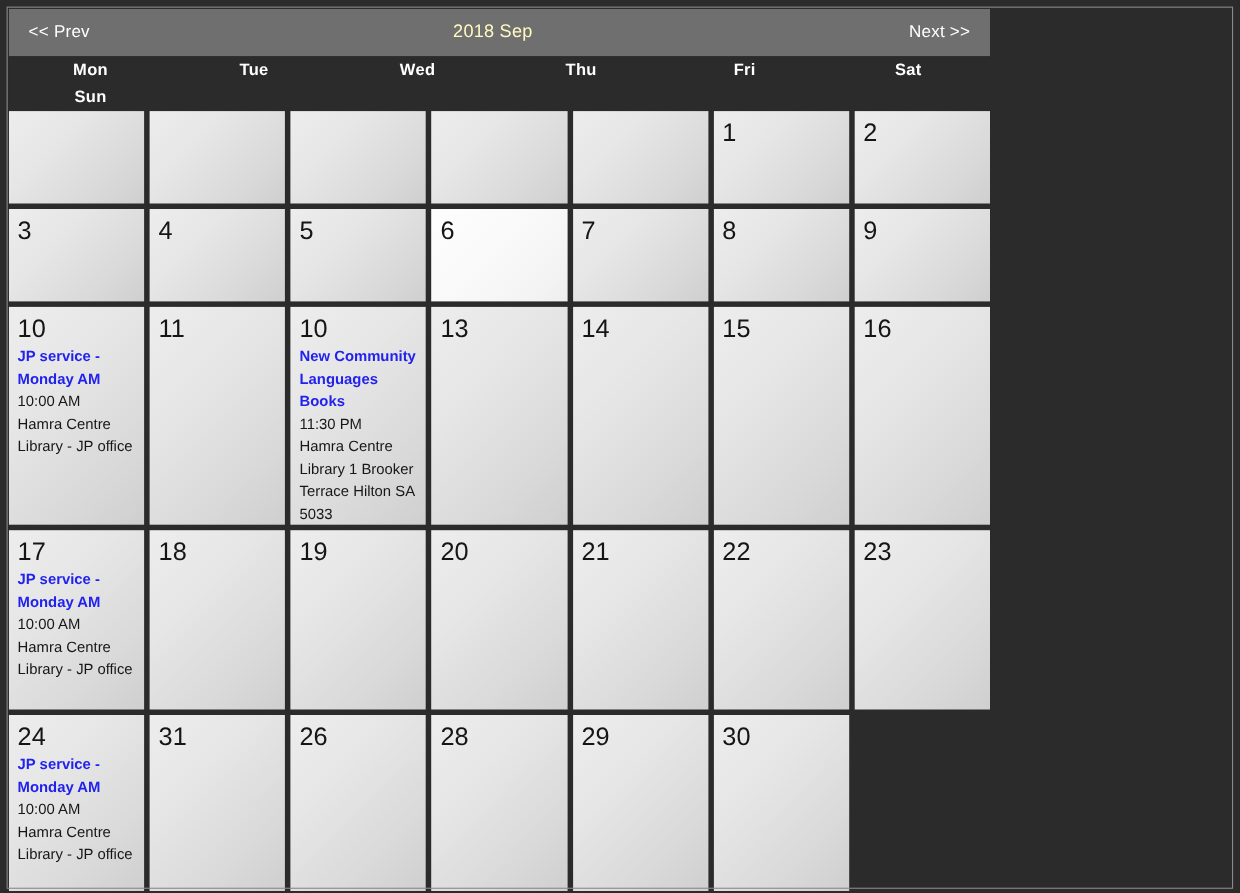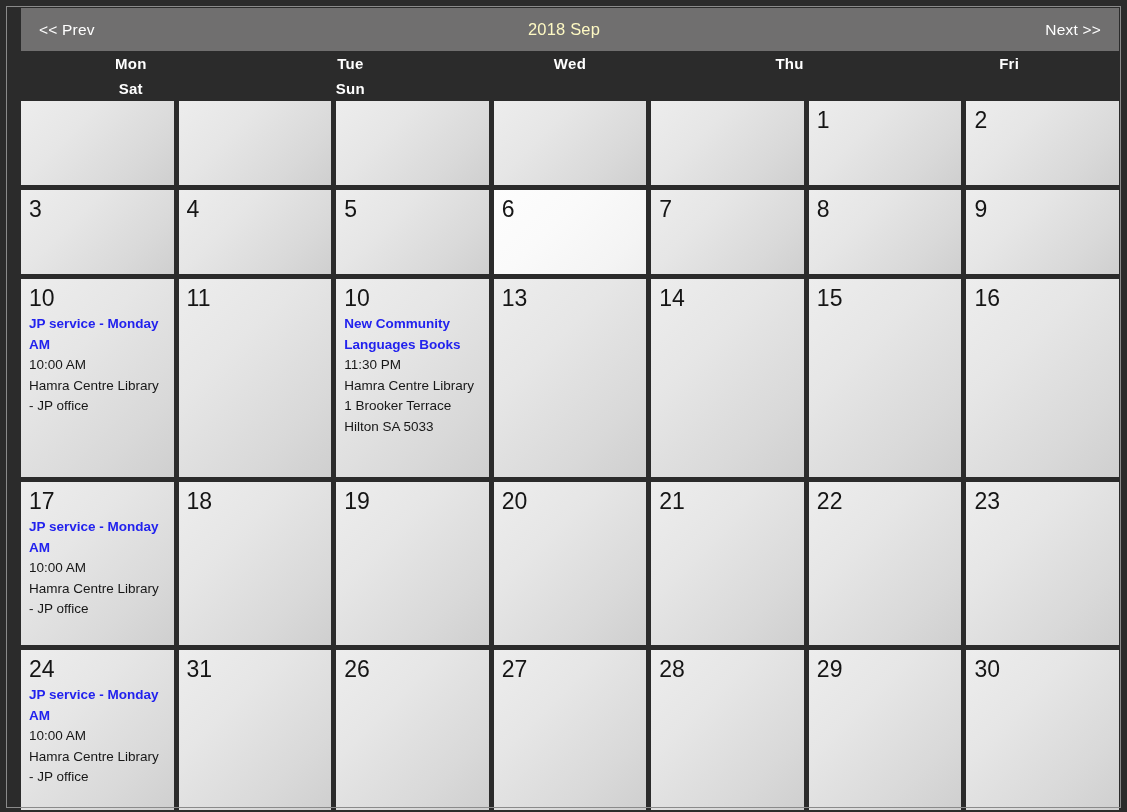--- a/index.html
+++ b/index.html
@@ -27,27 +27,26 @@
     content: "";
     position: absolute;
     left: 6px; top: 6px; right: 6px; bottom: 4px;
     border: 1px solid #8a8a8a;
     pointer-events: none;
     z-index: 5;
   }
 
   .calendar {
     position: relative;
-    width: 1111px;
+    width: 892px;
     height: 804px;
     background: #2b2b2b;
     display: flex;
     flex-direction: column;
     overflow: hidden;
-    padding-left: 13px;
   }
 
   
   .cal-header {
     position: relative;
     height: 43px;
     flex: 0 0 43px;
     background: #706f6f;
     display: flex;
     align-items: center;
@@ -72,21 +71,21 @@
     pointer-events: none;
     letter-spacing: .2px;
   }
 
   
   .weekday-row {
     flex: 0 0 50px;
     height: 50px;
     background: #2b2b2b;
     display: grid;
-    grid-template-columns: repeat(5, 1fr);
+    grid-template-columns: repeat(6, 1fr);
   }
   .weekday {
     display: flex;
     align-items: center;
     justify-content: center;
     color: #ffffff;
     font-size: 15px;
     font-weight: bold;
     letter-spacing: .3px;
   }
@@ -282,23 +281,20 @@
               <span class="event-location">Hamra Centre Library - JP office</span>
             </div>
           </div>
           <div class="day-cell">
             <span class="day-number">31</span>
           </div>
           <div class="day-cell">
             <span class="day-number">26</span>
           </div>
           <div class="day-cell">
-            <span class="day-number">27</span>
-          </div>
-          <div class="day-cell">
             <span class="day-number">28</span>
           </div>
           <div class="day-cell">
             <span class="day-number">29</span>
           </div>
           <div class="day-cell">
             <span class="day-number">30</span>
           </div>
         </div>
       </div>

